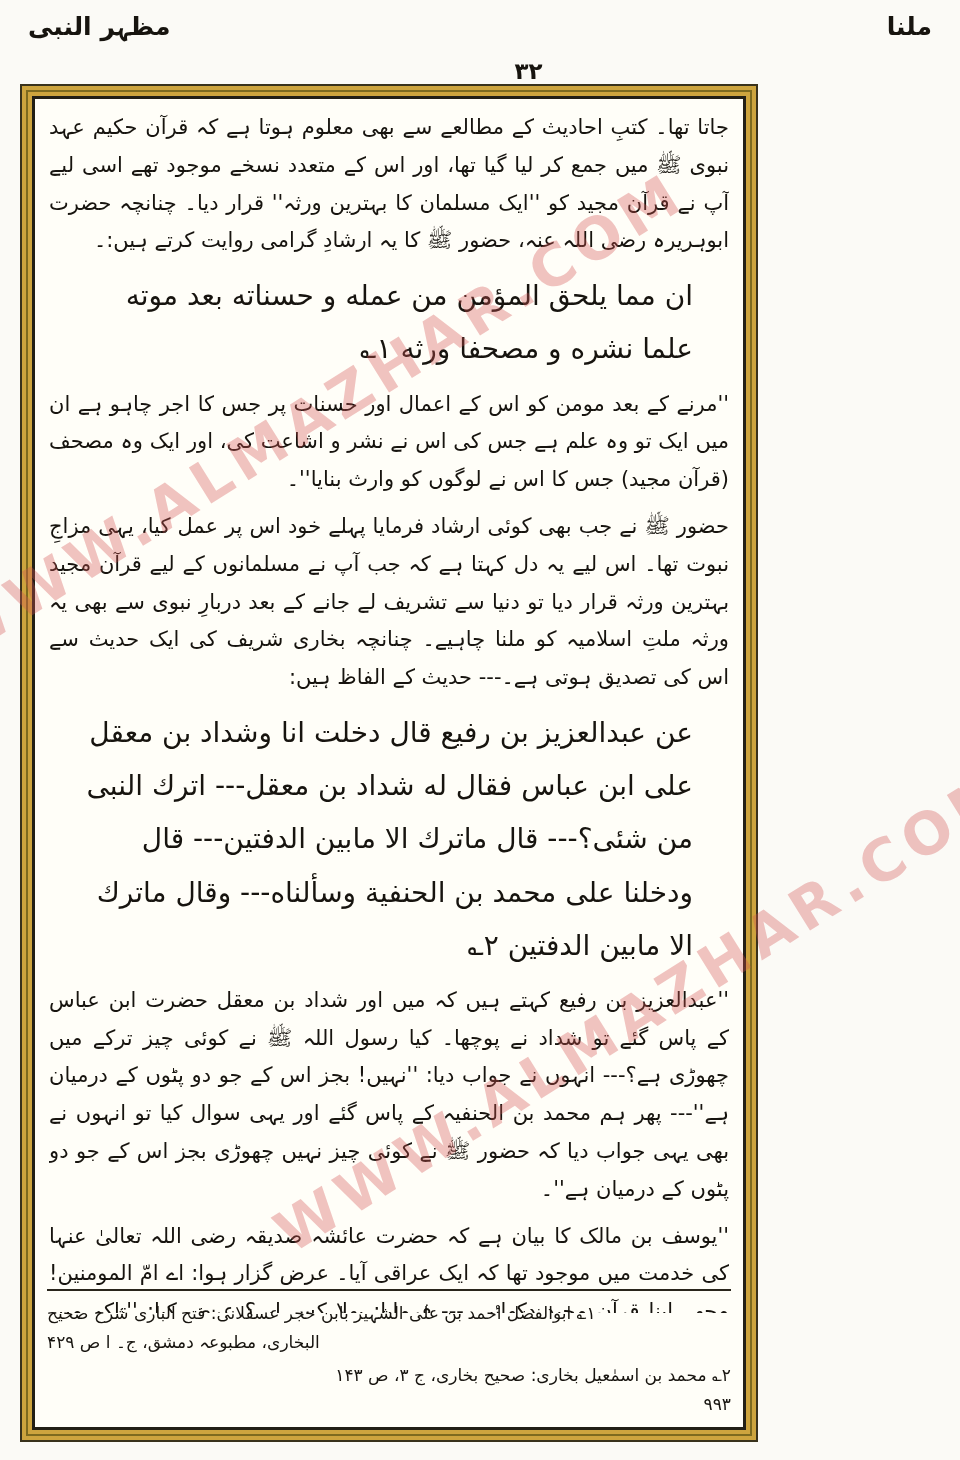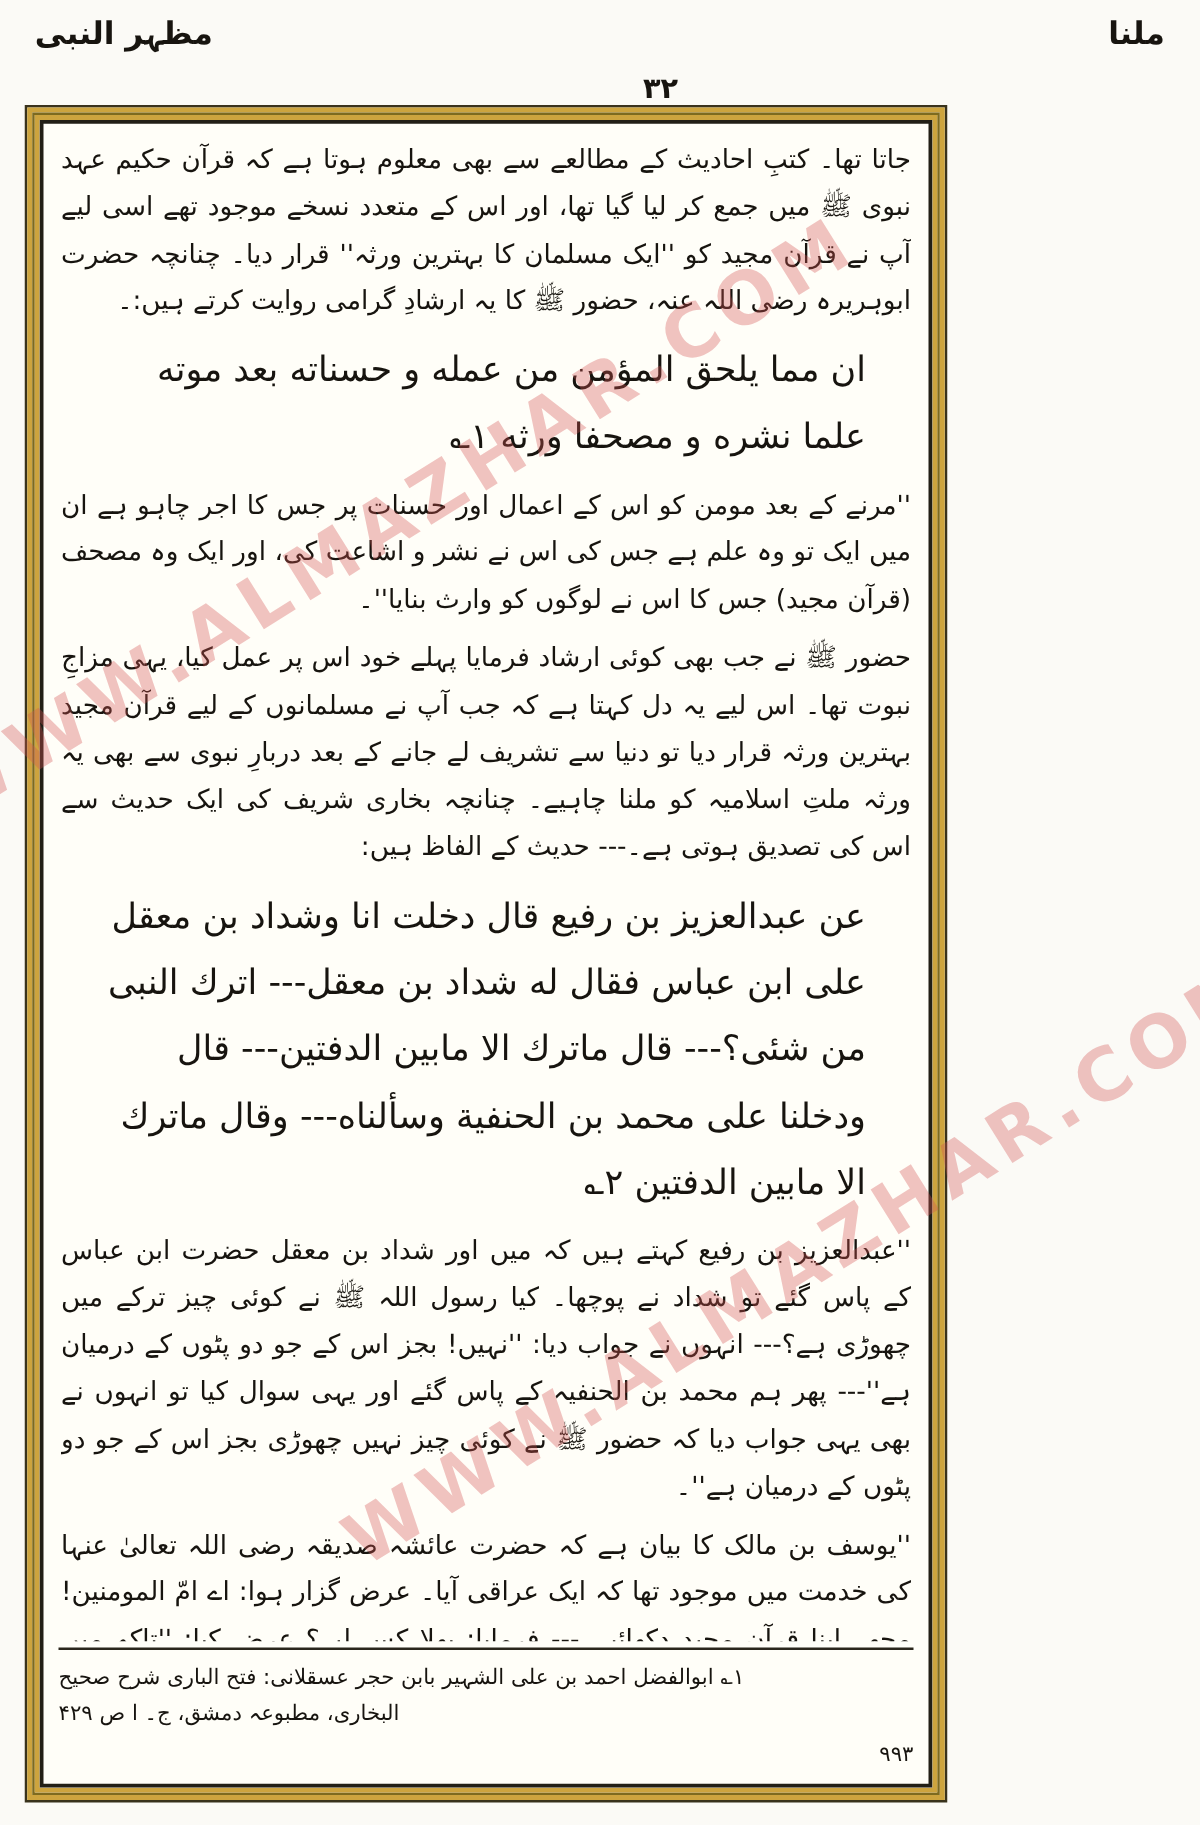--- a/index.html
+++ b/index.html
@@ -112,20 +112,21 @@
               <p class="para urdu">حضور ﷺ نے جب بھی کوئی ارشاد فرمایا پہلے خود اس پر عمل کیا، یہی مزاجِ نبوت تھا۔ اس لیے یہ دل کہتا ہے کہ جب آپ نے مسلمانوں کے لیے قرآن مجید بہترین ورثہ قرار دیا تو دنیا سے تشریف لے جانے کے بعد دربارِ نبوی سے بھی یہ ورثہ ملتِ اسلامیہ کو ملنا چاہیے۔ چنانچہ بخاری شریف کی ایک حدیث سے اس کی تصدیق ہوتی ہے۔--- حدیث کے الفاظ ہیں:</p>
               <p class="para arabic">عن عبدالعزیز بن رفیع قال دخلت انا وشداد بن معقل علی ابن عباس فقال له شداد بن معقل--- اترك النبی من شئی؟--- قال ماترك الا مابین الدفتین--- قال ودخلنا علی محمد بن الحنفیة وسألناه--- وقال ماترك الا مابین الدفتین ۲؎</p>
               <p class="para urdu">''عبدالعزیز بن رفیع کہتے ہیں کہ میں اور شداد بن معقل حضرت ابن عباس کے پاس گئے تو شداد نے پوچھا۔ کیا رسول اللہ ﷺ نے کوئی چیز ترکے میں چھوڑی ہے؟--- انہوں نے جواب دیا: ''نہیں! بجز اس کے جو دو پٹوں کے درمیان ہے''--- پھر ہم محمد بن الحنفیہ کے پاس گئے اور یہی سوال کیا تو انہوں نے بھی یہی جواب دیا کہ حضور ﷺ نے کوئی چیز نہیں چھوڑی بجز اس کے جو دو پٹوں کے درمیان ہے''۔</p>
               <p class="para urdu">''یوسف بن مالک کا بیان ہے کہ حضرت عائشہ صدیقہ رضی اللہ تعالیٰ عنہا کی خدمت میں موجود تھا کہ ایک عراقی آیا۔ عرض گزار ہوا: اے امّ المومنین! مجھے اپنا قرآن مجید دکھائیے۔--- فرمایا: بھلا کس لیے؟ عرض کیا: ''تاکہ میں قرآن کریم کی ترتیب درست کر لوں کیونکہ لوگ خلافِ ترتیب پڑھتے ہیں''--- فرمایا: ''اس میں تمہارا کوئی نقصان نہیں جس کو چاہو پہلے پڑھ لو''۔ یوسف بن مالک کا بیان ہے کہ پھر ان کے لیے حضرت عائشہ صدیقہ رضی اللہ عنہا نے قرآن مجید نکالا اور ان کو سورتوں کی ترتیب لکھوا دی''۔</p>
 
             </div>
 
             <div class="footnotes">
               <div class="fn-line1">۱؎ ابوالفضل احمد بن علی الشہیر بابن حجر عسقلانی: فتح الباری شرح صحیح البخاری، مطبوعہ دمشق، ج۔ ا ص ۴۲۹</div>
               <div class="fn-row">
+                <span>۲؎ محمد بن اسمٰعیل بخاری: صحیح بخاری، ج ۳، ص ۱۴۳</span>
               </div>
               <div class="fn-line3">۹۹۳</div>
             </div>
 
           </div>
         </div>
       </div>
     </div>
   </div>
 </div>

